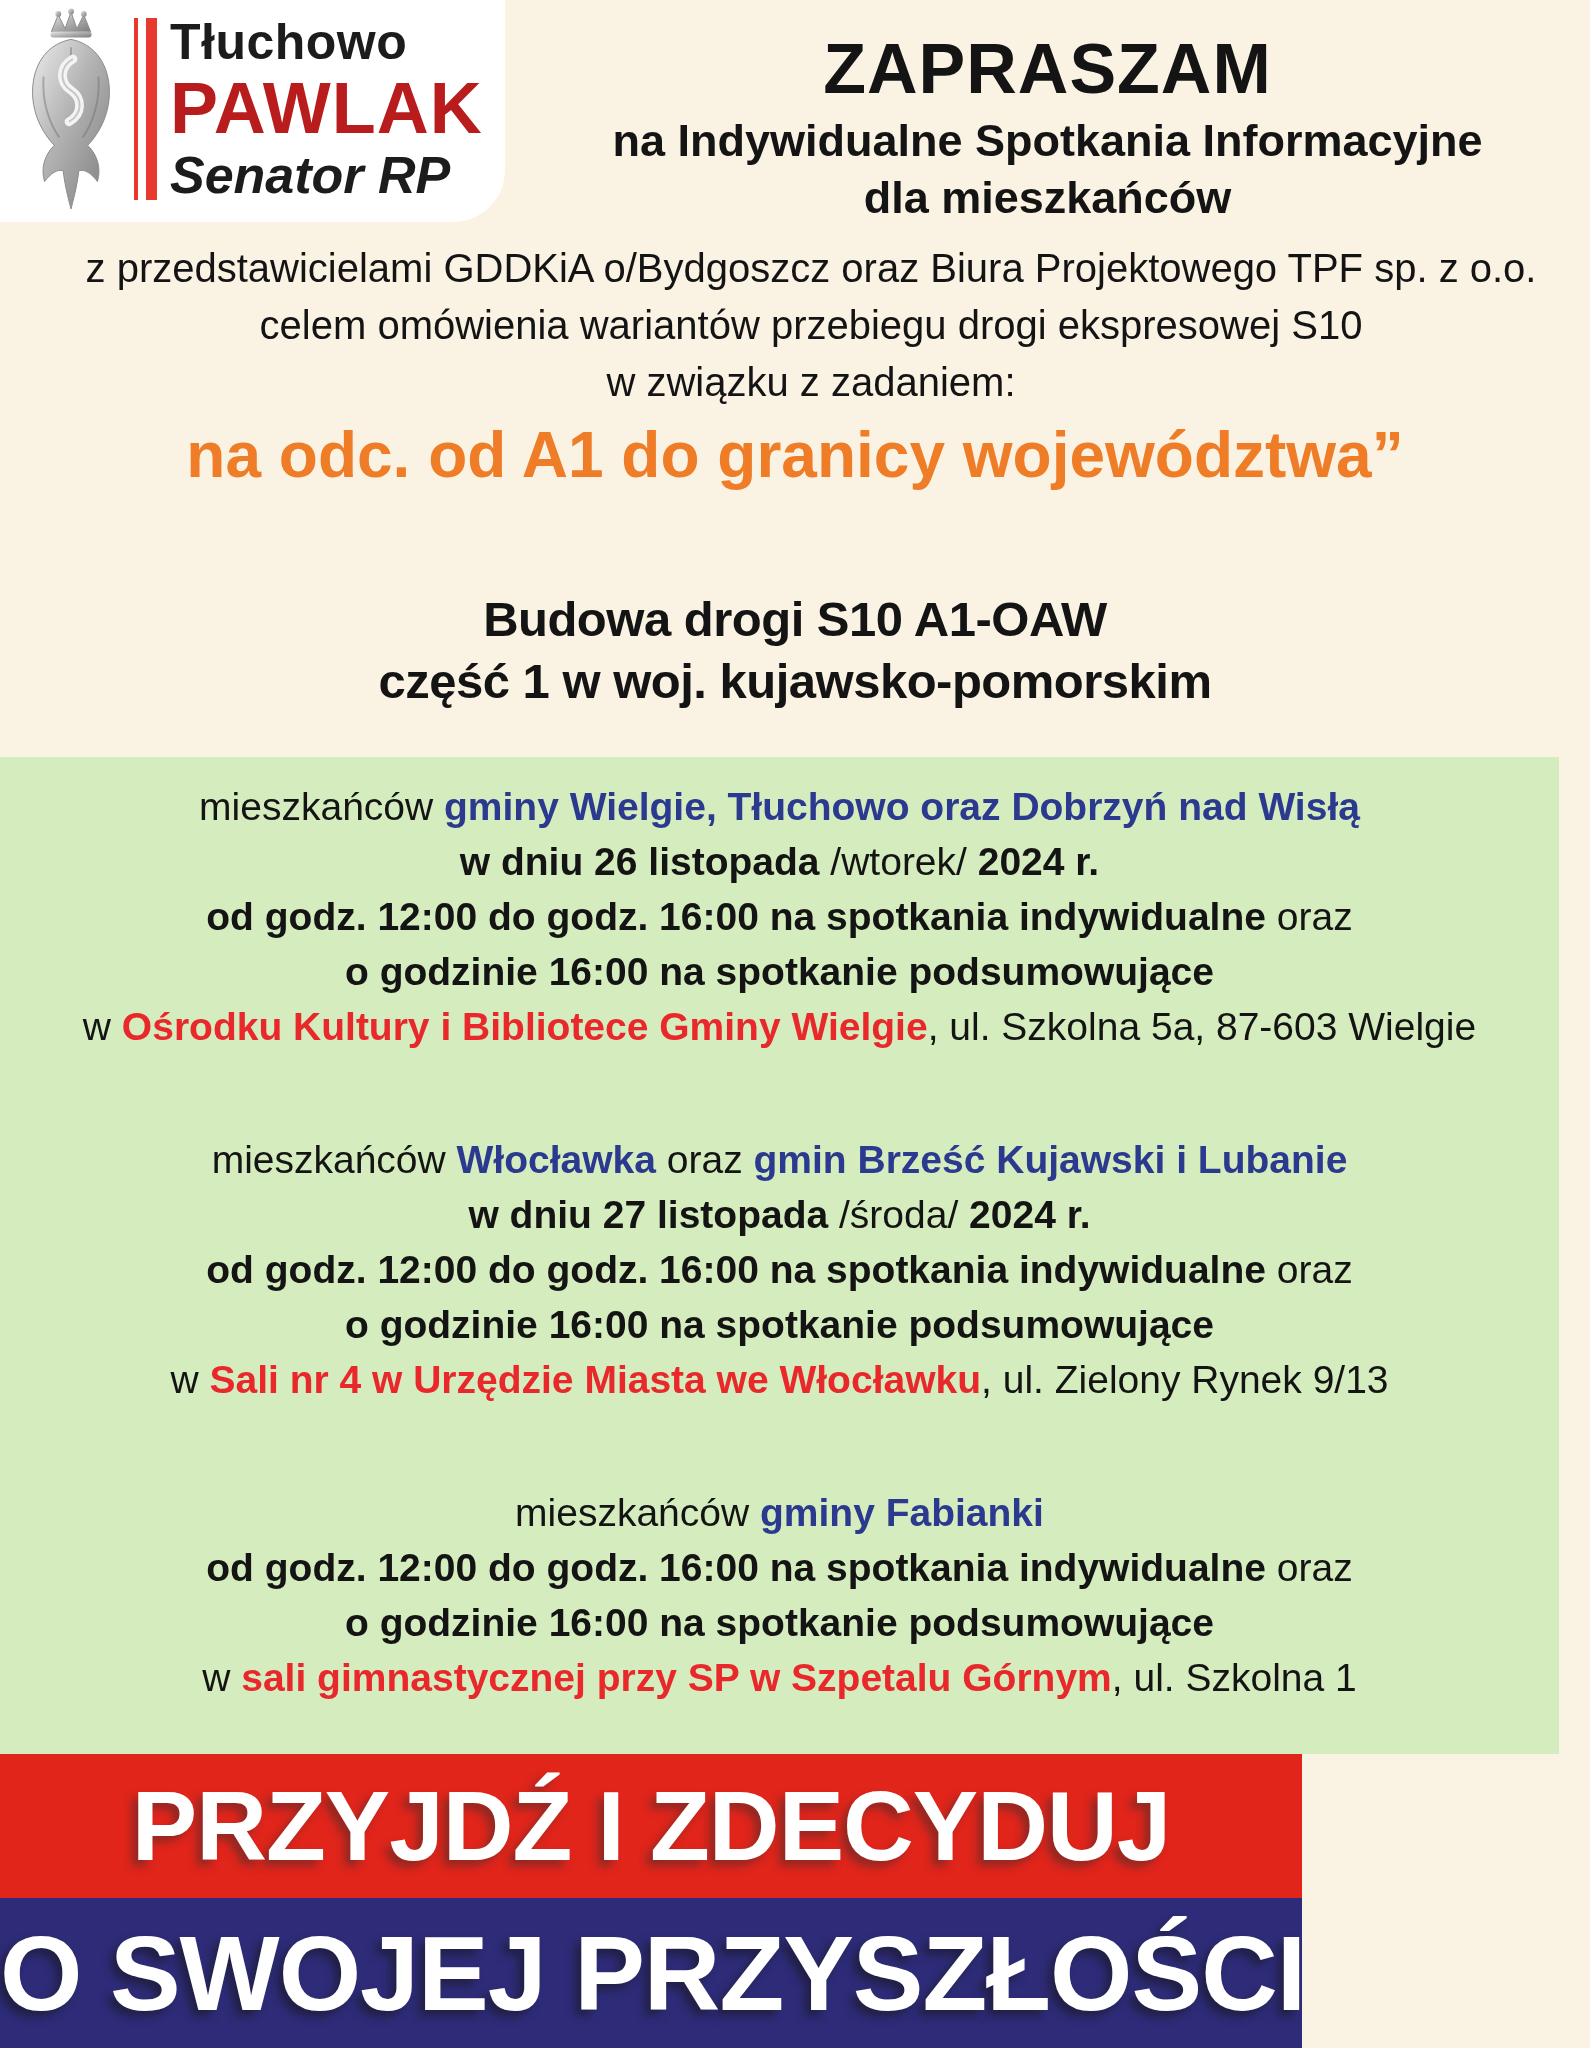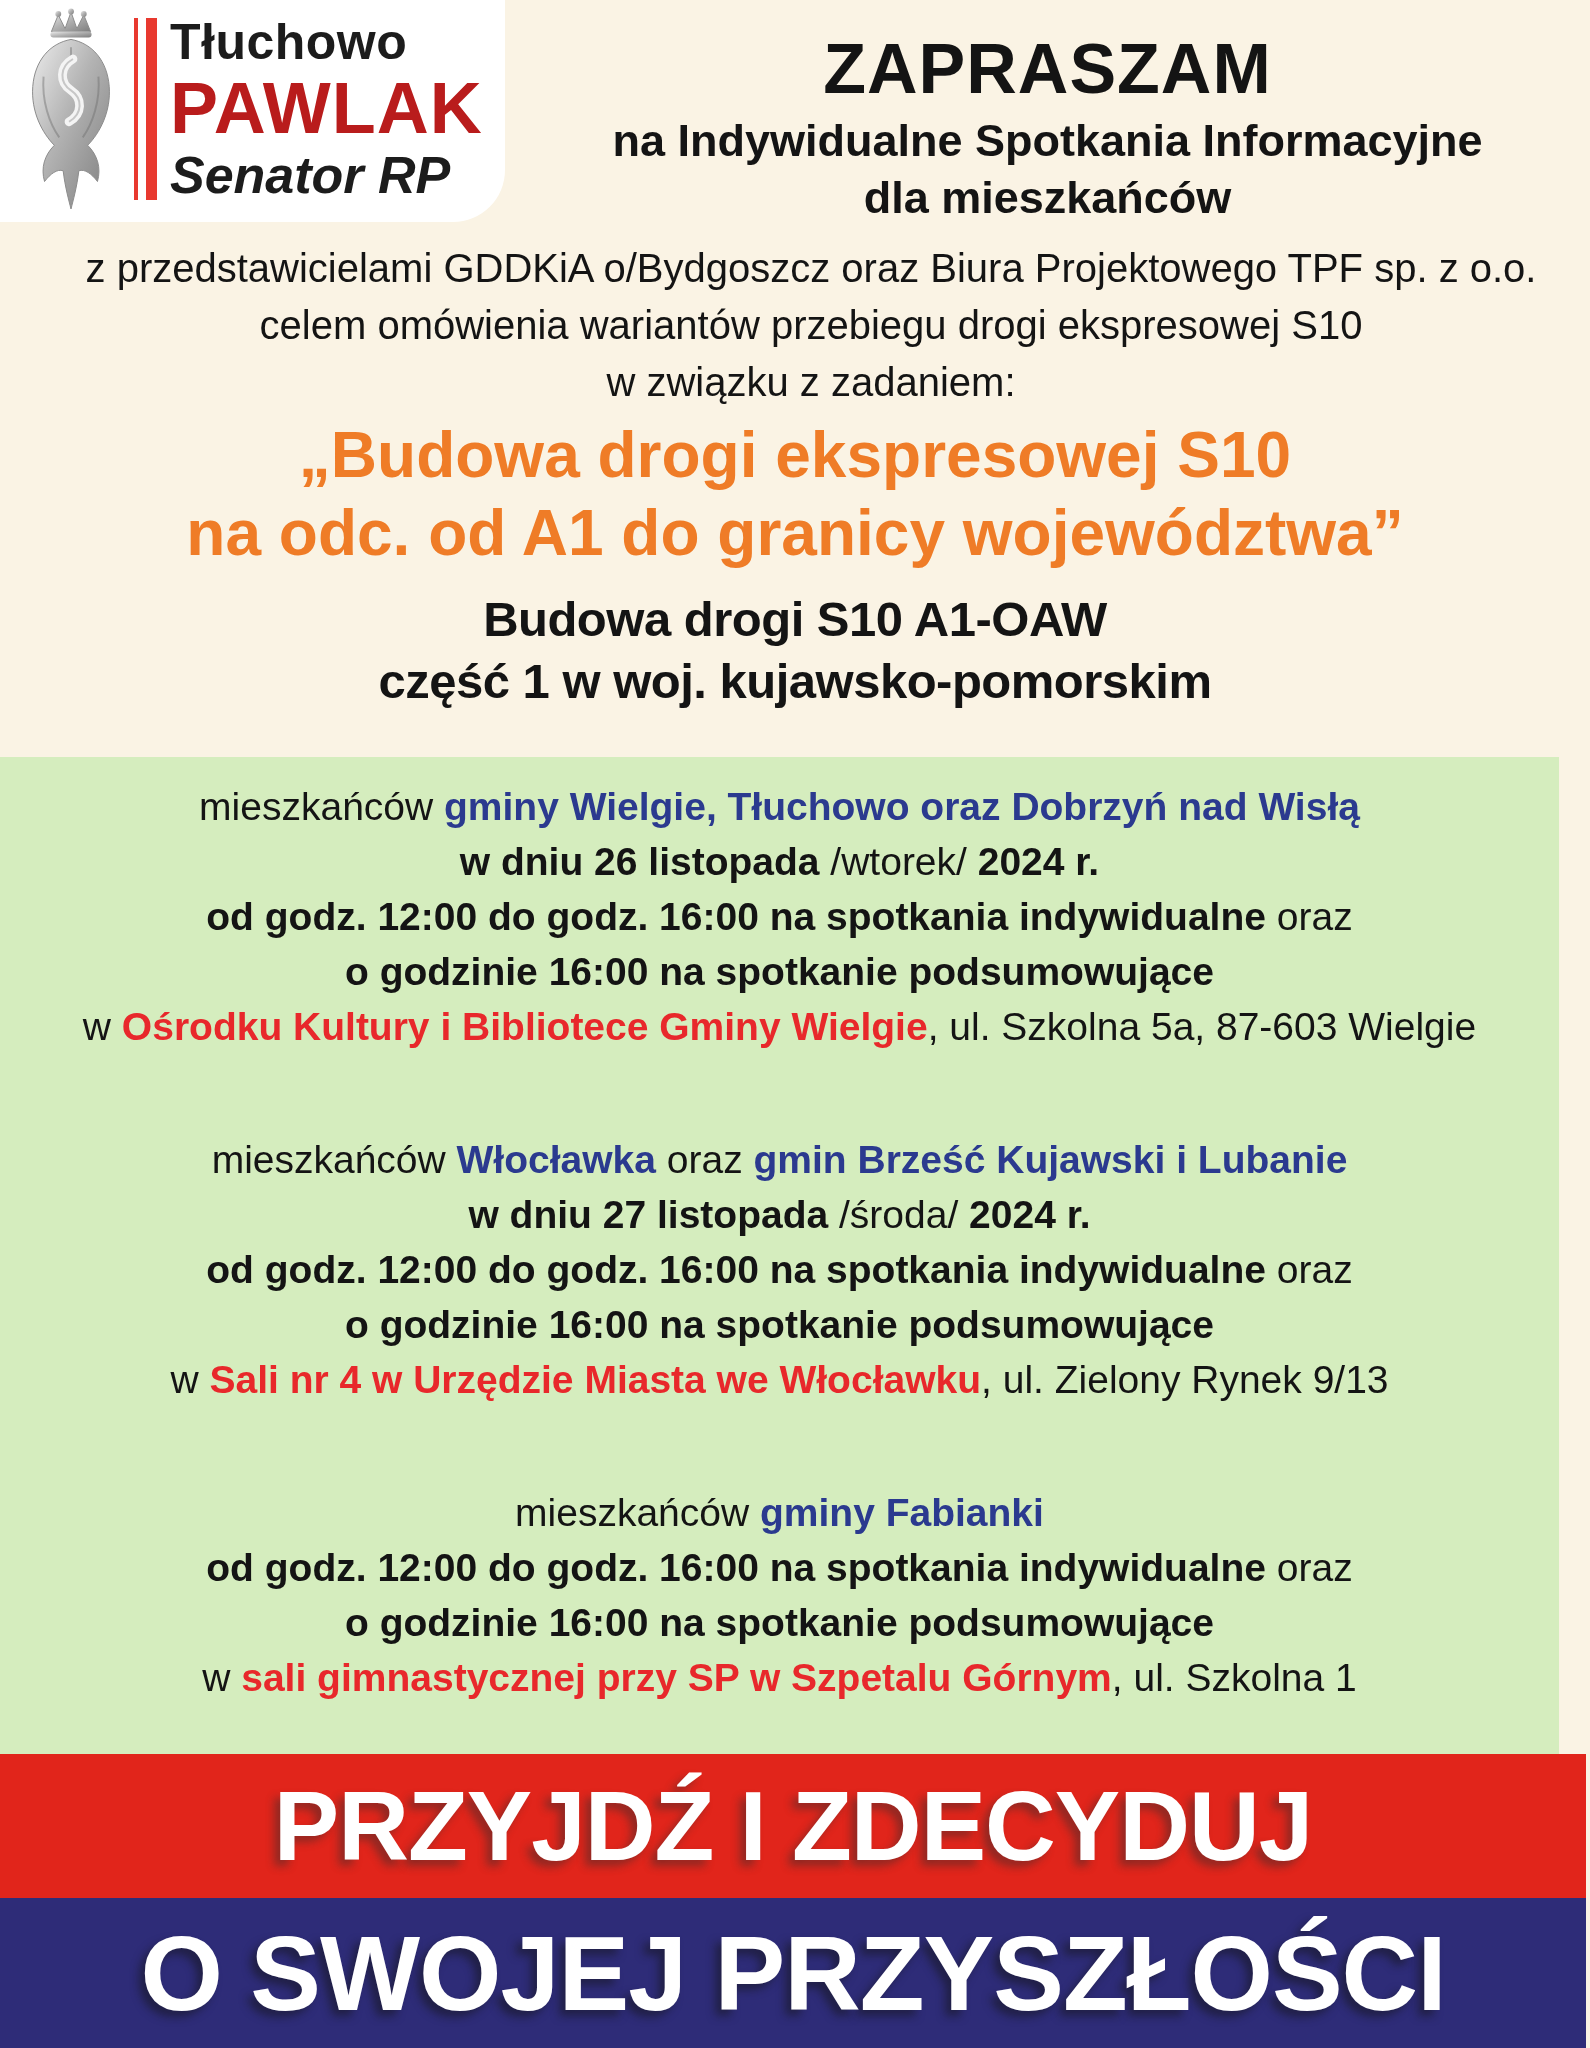--- a/index.html
+++ b/index.html
@@ -44,21 +44,21 @@
   .meetings{position:absolute;left:0;top:757px;width:1559px;height:997px;
          background:var(--green,#d5edbe);padding-top:22px;box-sizing:border-box;
          text-align:center;overflow:hidden;}
   .meeting + .meeting{margin-top:78px;}
   .mline{font-size:39px;line-height:55px;white-space:nowrap;}
   .seg-r{font-weight:400;color:var(--ink,#141414);}
   .seg-b{font-weight:700;color:var(--ink,#141414);}
   .seg-n{font-weight:700;color:var(--navy_text,#2b3a8f);}
   .seg-rd{font-weight:700;color:var(--red_text,#e8282b);}
   
-  .band{position:absolute;left:0;width:1586px;text-align:center;color:#ffffff;
+  .band{position:absolute;left:0;width:1302px;text-align:center;color:#ffffff;
         font-weight:700;white-space:nowrap;}
   .band-red{top:1754px;height:144px;background:var(--band_red,#e1251b);
         font-size:98px;line-height:144px;letter-spacing:-1px;
         text-shadow:-6px 6px 9px rgba(45,45,45,0.45);}
   .band-navy{top:1898px;height:150px;background:var(--band_navy,#2e2c78);
         font-size:106px;line-height:150px;letter-spacing:-1px;
         text-shadow:-6px 6px 9px rgba(20,20,20,0.5);}
 </style>
 </head>
 <body>
@@ -105,21 +105,20 @@
     <div class="invite-sub">dla mieszkańców</div>
   </div>
 
   <div class="intro">
     <div>z przedstawicielami GDDKiA o/Bydgoszcz oraz Biura Projektowego TPF sp. z o.o.</div>
     <div>celem omówienia wariantów przebiegu drogi ekspresowej S10</div>
     <div>w związku z zadaniem:</div>
   </div>
 
   <div class="orange-title">
-    <div>„Budowa drogi ekspresowej S10</div>
     <div>na odc. od A1 do granicy województwa”</div>
   </div>
   <div class="subhead">
     <div>Budowa drogi S10 A1-OAW</div>
     <div>część 1 w woj. kujawsko-pomorskim</div>
   </div>
 
   <div class="meetings">
       <div class="meeting">
         <div class="mline"><span class="seg-r">mieszkańców </span><span class="seg-n">gminy Wielgie, Tłuchowo oraz Dobrzyń nad Wisłą</span></div>

